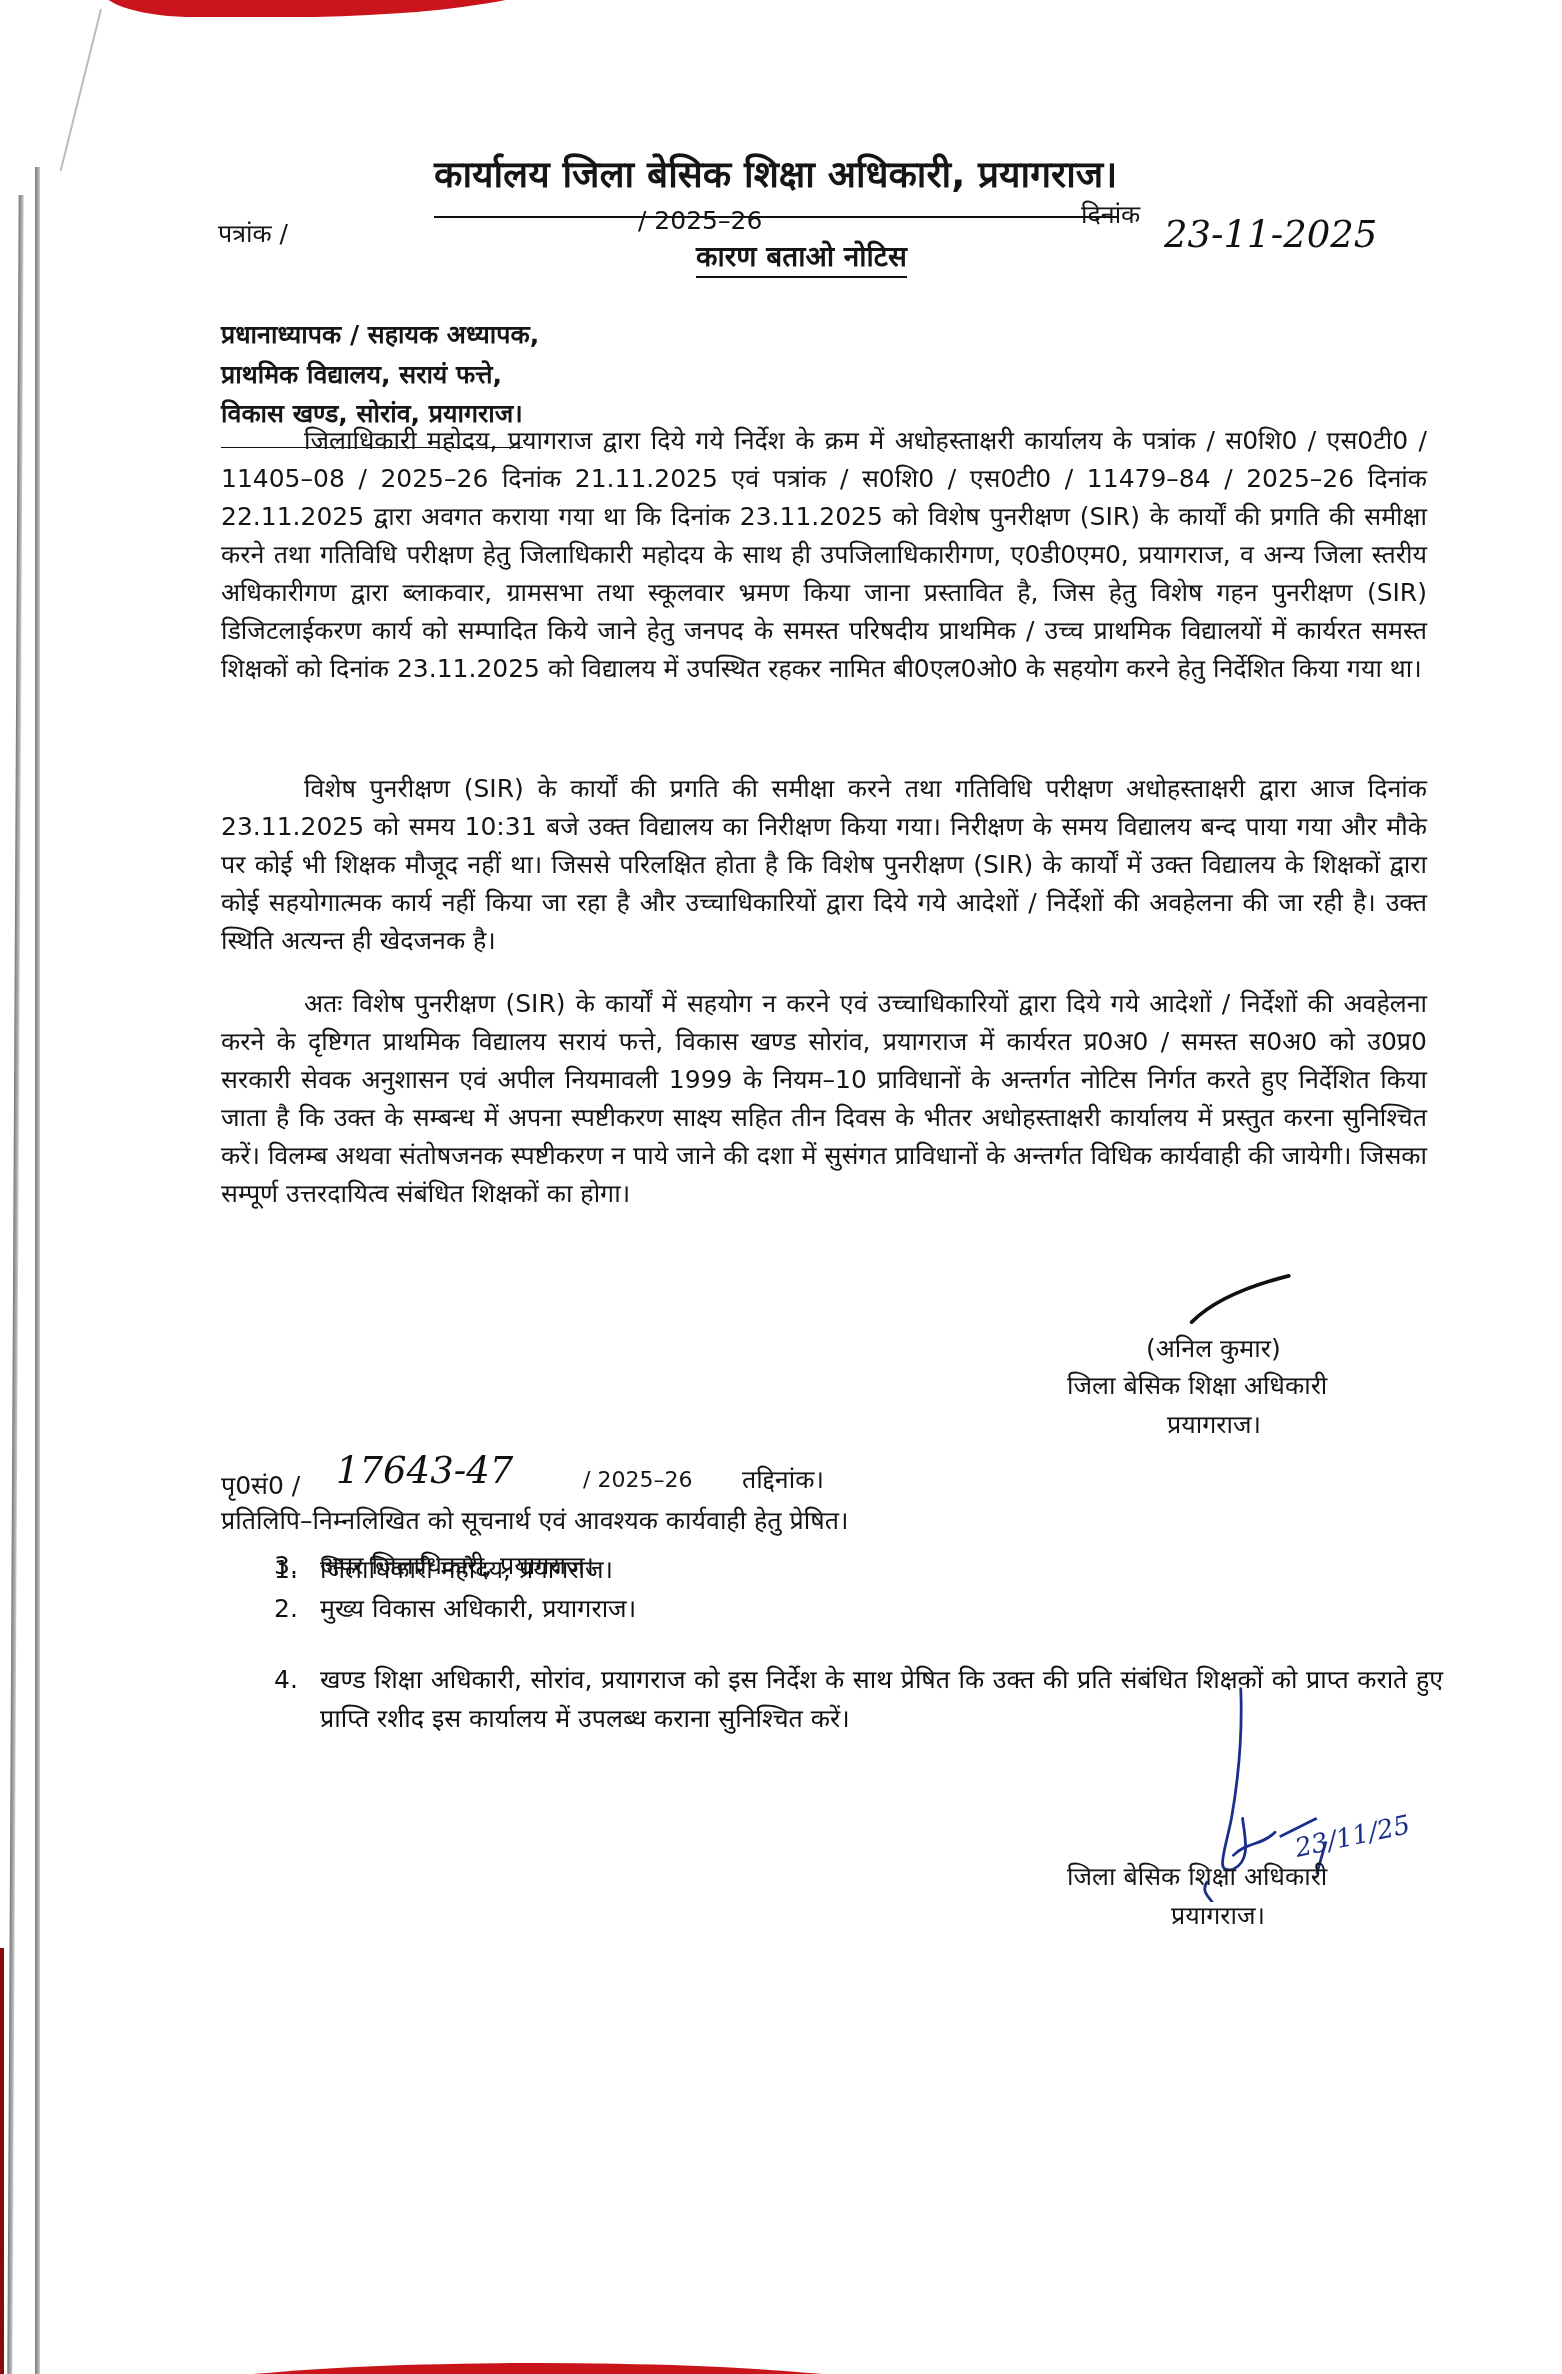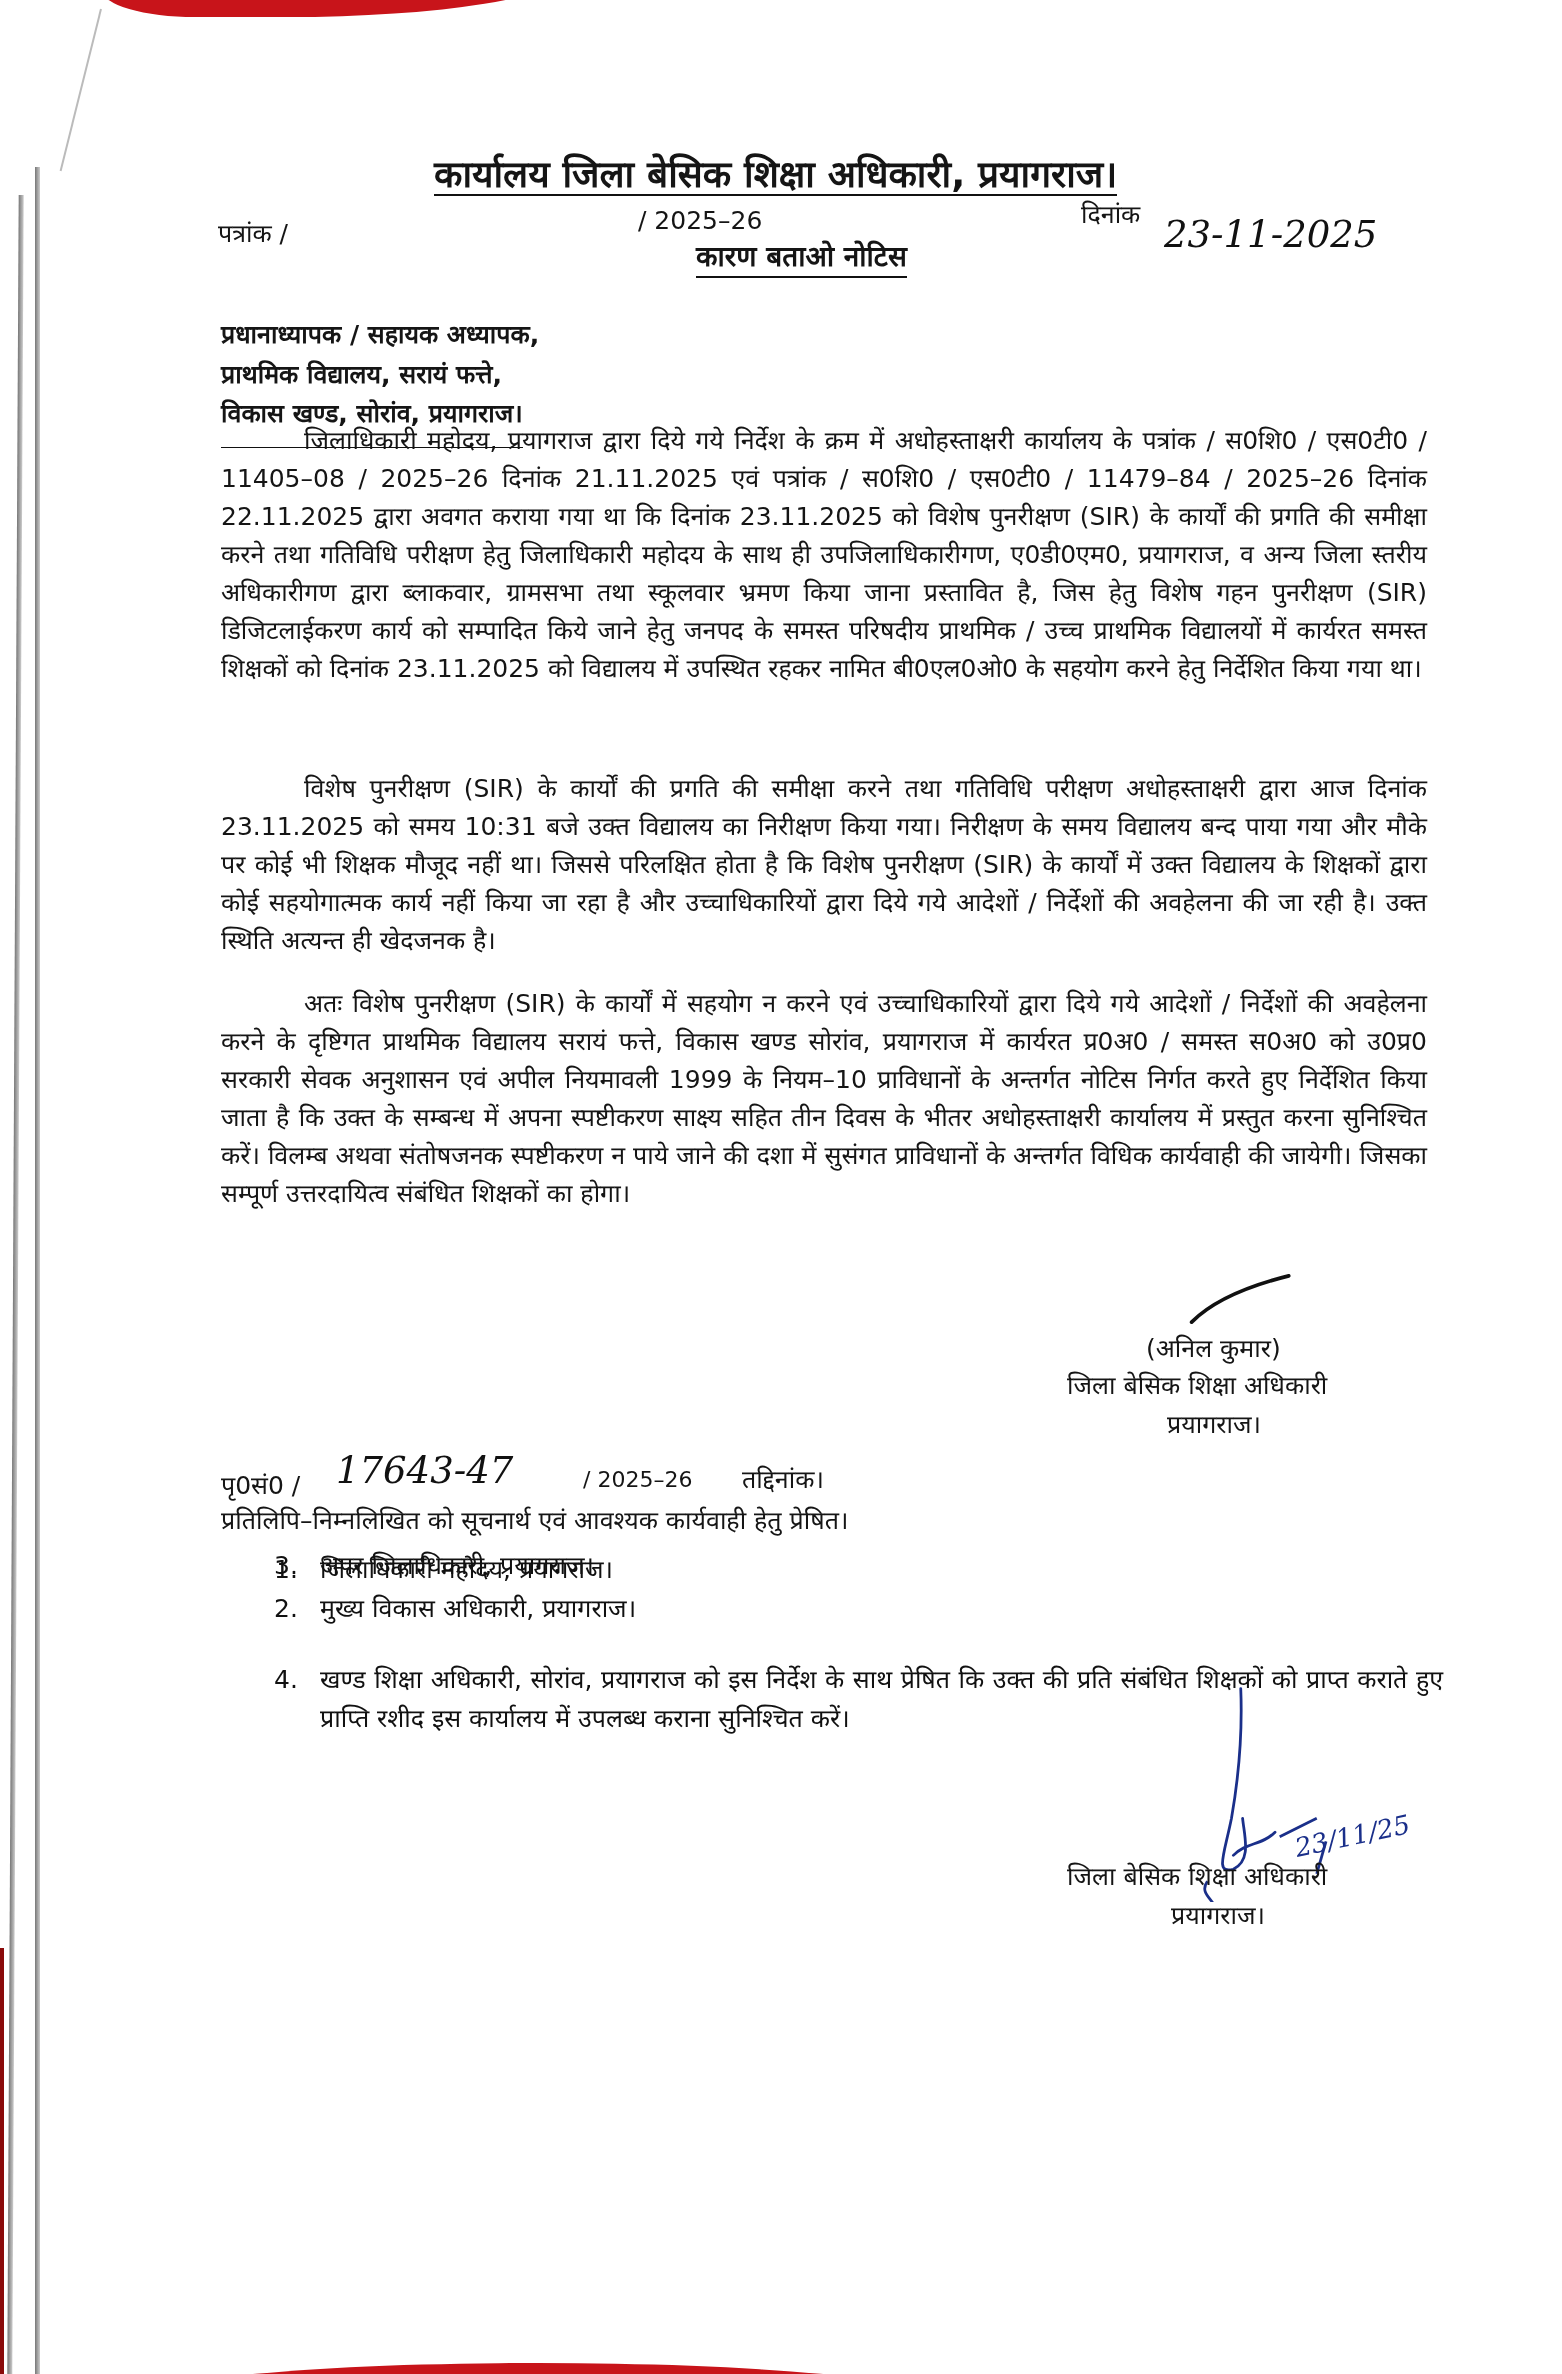--- a/index.html
+++ b/index.html
@@ -12,21 +12,21 @@
                   background: #c8141a; border-radius: 50% 50% 0 0 / 100% 100% 0 0; }
     .edge { position: absolute; background: linear-gradient(to right, #777, #ccc); width: 4.6px; }
     .edge1 { left: 13px; top: 195px; height: 2180px; transform: rotate(0.3deg); }
     .edge2 { left: 35px; top: 167px; height: 2208px; }
     .edge3 { left: 100px; top: 9.3px; height: 167px; transform: rotate(14deg); transform-origin: top; background: #bbb; width: 1.9px; }
     .redline-left { position: absolute; left: 0; top: 1948px; width: 3.7px; height: 427px; background: #8a0a0a; }
 
     .txt { position: absolute; font-size: 25px; line-height: 1; white-space: nowrap; color: #151515; }
     .bold { font-weight: bold; margin-top: 23px; }
     .heading { font-size: 37px; font-weight: bold; left: 434px; top: 156px;
-               border-bottom: 2.8px solid #111; padding-bottom: 1px; }
+               border-bottom: 2.8px solid #111; padding-bottom: 23px; }
     .subheading { font-size: 28px; font-weight: bold; left: 696px; top: 243px;
                   border-bottom: 2.8px solid #111; padding-bottom: 4.6px; }
     .hand { font-family: "DejaVu Serif", serif; font-style: italic; font-size: 37px; color: #111; }
     .para { position: absolute; left: 221px; width: 1206px; font-size: 25px;
             line-height: 38px; text-align: justify; color: #151515; }
     .para .indent { display: inline-block; width: 83px; }
     .underline { border-bottom: 1.9px solid #111; padding-bottom: 21px; }
     .sig-stroke { position: absolute; }
     .list-item { position: absolute; left: 274px; font-size: 25px; white-space: nowrap; }
     .list-item .num { display: inline-block; width: 46px; }

